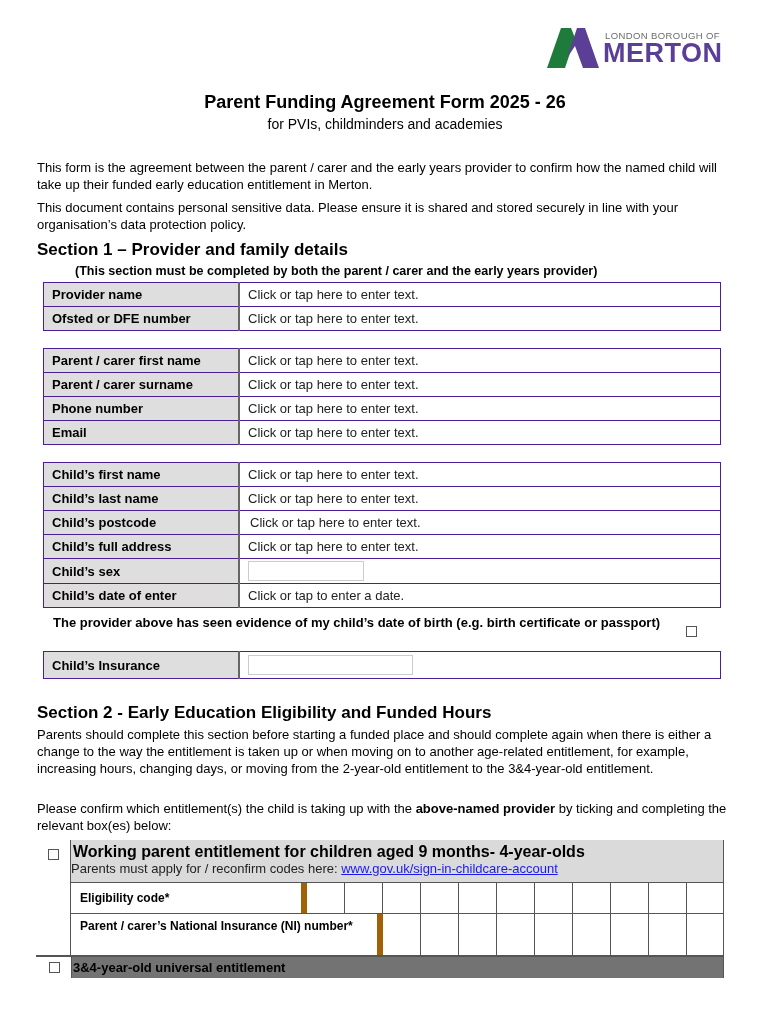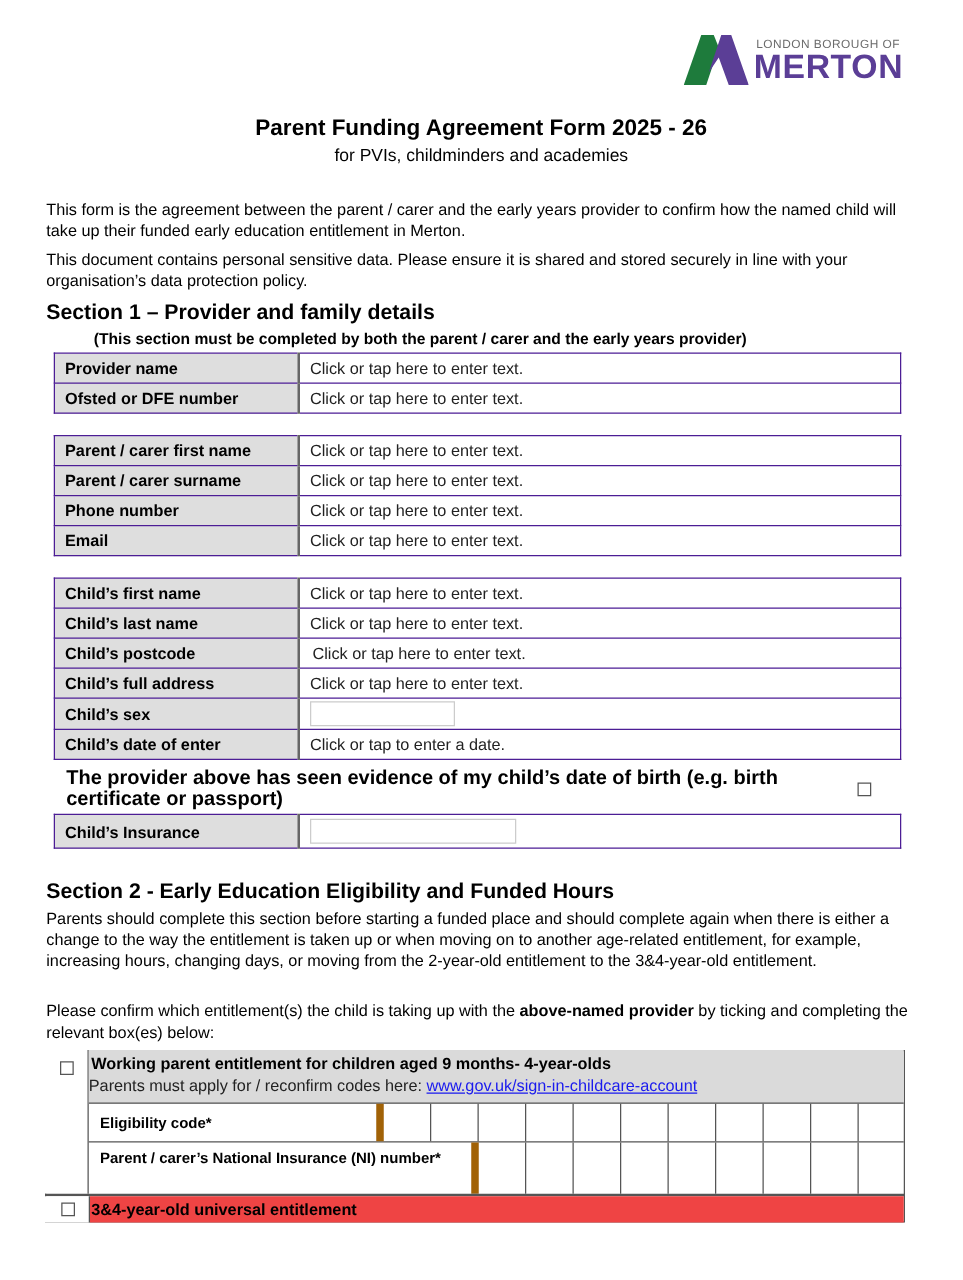--- a/index.html
+++ b/index.html
@@ -21,38 +21,38 @@
   .note { left: 37px; font-size: 12.5px; font-weight: bold; margin-left: 38px; }
 
   table.form { position: absolute; left: 43px; width: 678px; border-collapse: collapse; font-size: 13px; }
   table.form td { border: 1px solid #4c1d95; height: 23px; padding: 0 8px; }
   table.form td.lbl { width: 178px; background: #dedede; font-weight: bold; border-right: 2px solid #666; }
   table.form td.val { background: #fff; }
   .ph { color: #222; }
   .blankbox { display: inline-block; width: 114px; height: 18px; border: 1px solid #ccc; vertical-align: middle; }
   .blankbox.wide { width: 163px; }
 
-  .evidence { left: 53px; top: 614px; width: 610px; font-size: 16px; font-weight: bold; line-height: 17px; }
+  .evidence { left: 53px; top: 614px; width: 610px; font-size: 13px; font-weight: bold; line-height: 17px; }
   .chk { display: inline-block; width: 9px; height: 9px; border: 1px solid #555; background: #fff; }
   .evidence-chk { left: 686px; top: 626px; }
 
   
   .s2 { left: 36px; top: 840px; width: 688px; height: 138px; }
   .s2-outer { position: absolute; left: 0; top: 0; width: 686px; height: 136px; border: 1px solid #555; }
   .s2-chkcol { position: absolute; left: 0; top: 0; width: 34px; height: 115px; border-right: 1px solid #555; background: #fff; }
   .s2-head { position: absolute; left: 35px; top: 0; width: 652px; height: 42px; background: #dadada; border-bottom: 1px solid #555; }
-  .s2-head .h { position: absolute; left: 2px; top: 3px; font-size: 13px; font-weight: bold; }
+  .s2-head .h { position: absolute; left: 2px; top: 3px; font-size: 16px; font-weight: bold; }
   .s2-head .s { position: absolute; left: 0; top: 21px; font-size: 13px; color: #222; }
   .s2-head a { color: #1a1aee; text-decoration: underline; }
   .grid-row { position: absolute; left: 35px; width: 652px; border-bottom: 1px solid #555; }
   .grid-row .lblcell { position: absolute; left: 0; top: 0; height: 100%; font-size: 12px; font-weight: bold; padding-left: 9px; box-sizing: border-box; border-right: 6px solid #a16207; }
   .grid-row .cell { position: absolute; top: 0; height: 100%; border-right: 1px solid #555; box-sizing: border-box; }
   .s2-foot { position: absolute; left: 0; top: 115px; width: 688px; height: 22px; border-top: 2px solid #555; }
   .s2-foot .chkcell { position: absolute; left: 0; top: 0; width: 35px; height: 21px; background: #fff; border-right: 1px solid #555; }
-  .s2-foot .txt { position: absolute; left: 36px; top: 0; width: 650px; height: 21px; background: #ef4444; font-size: 13px; font-weight: bold; line-height: 21px; padding-left: 1px; }
+  .s2-foot .txt { position: absolute; left: 36px; top: 0; width: 650px; height: 21px; background: #737373; font-size: 13px; font-weight: bold; line-height: 21px; padding-left: 1px; }
 </style>
 </head>
 <body>
 
 <div class="abs logo">
   <svg class="logo-mark" viewBox="0 0 52 40">
     <polygon points="0,40 14,0 24,0 28,10 18,40" fill="#1e7b3c"></polygon>
     <polygon points="20,30 30,0 38,0 52,40 36,40 28,18" fill="#5b3e96"></polygon>
   </svg>
   <div class="logo-top">LONDON BOROUGH OF</div>

